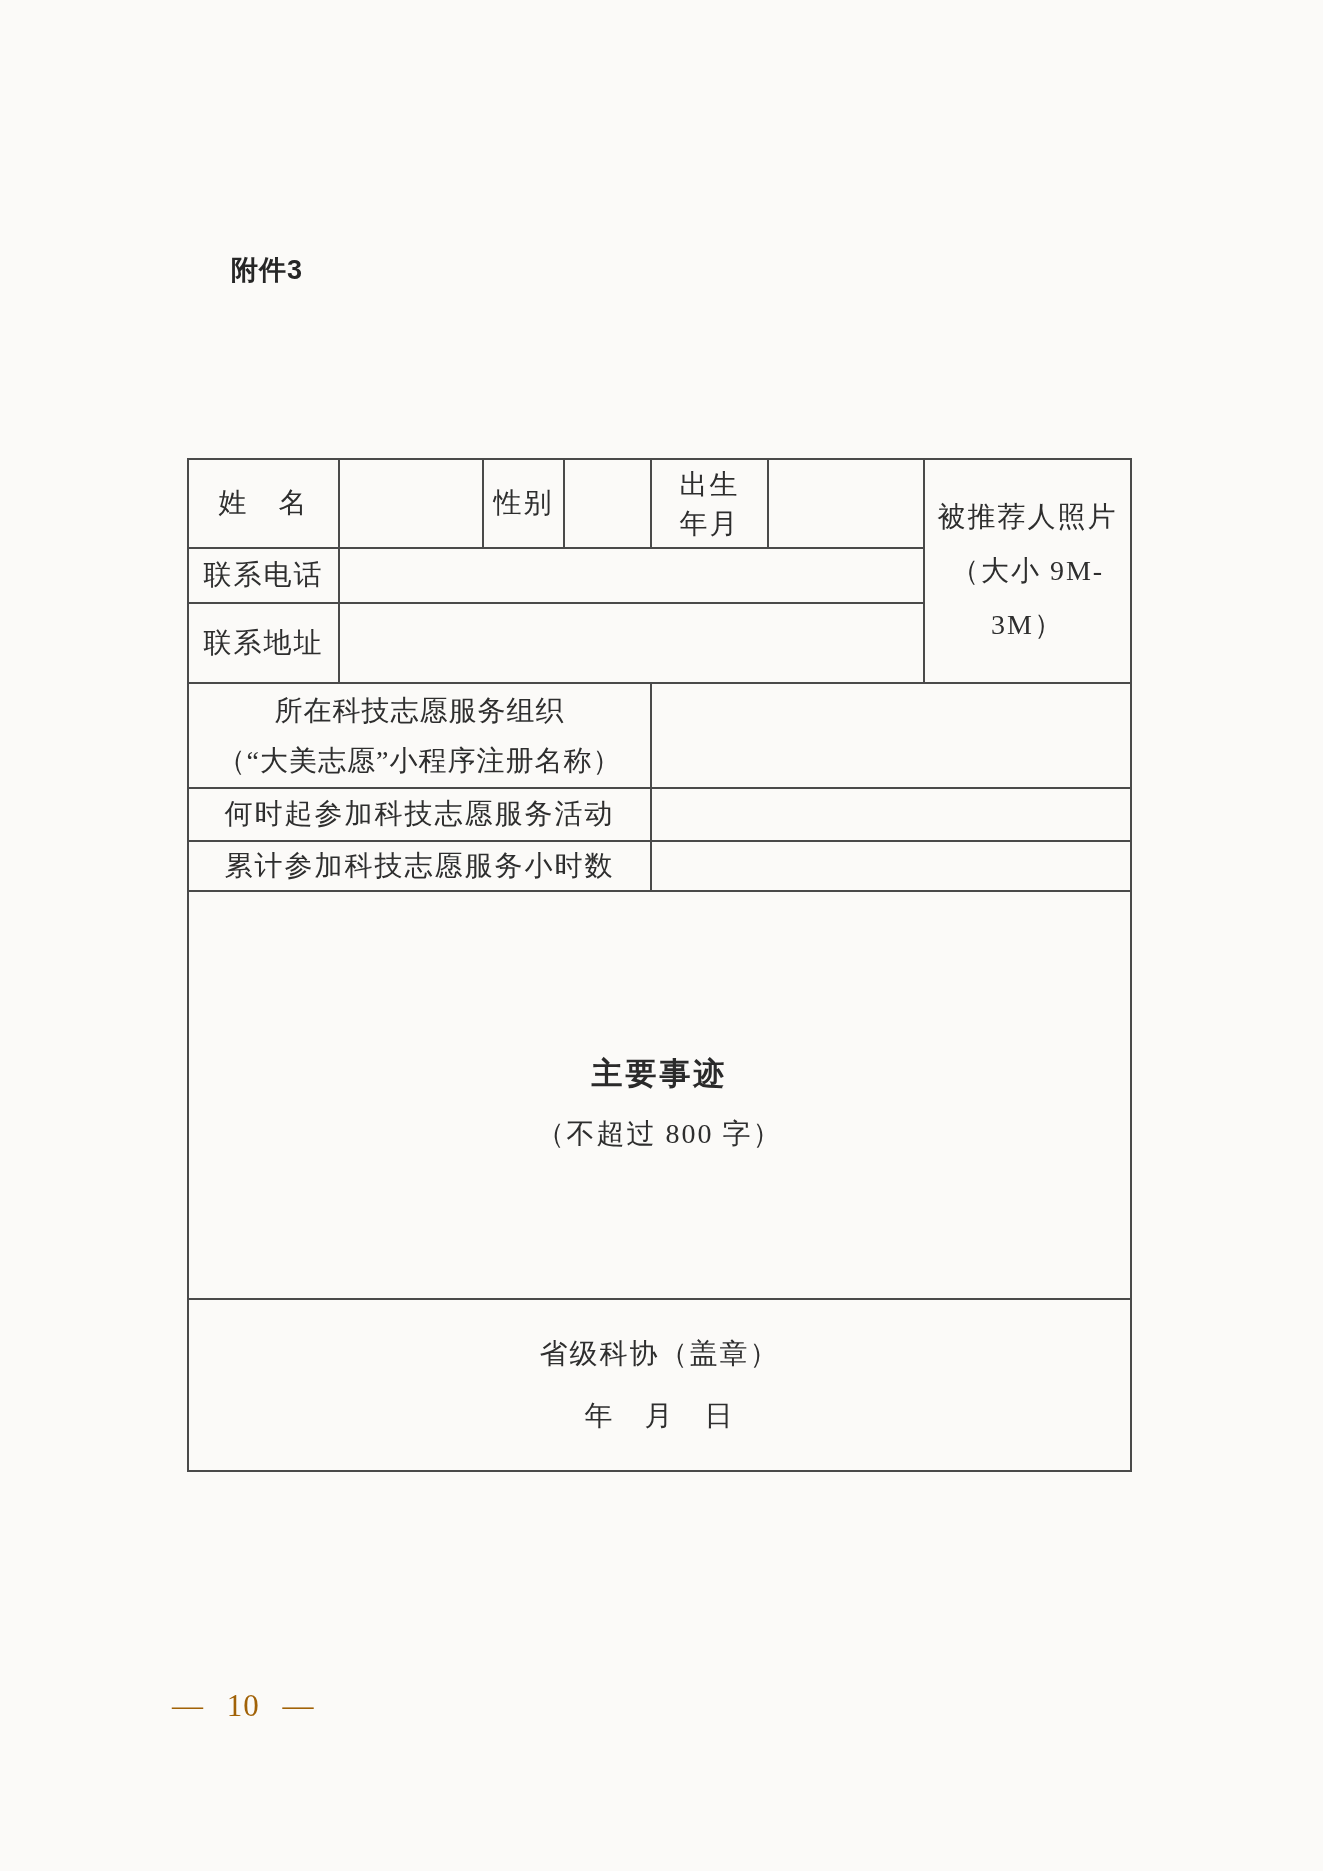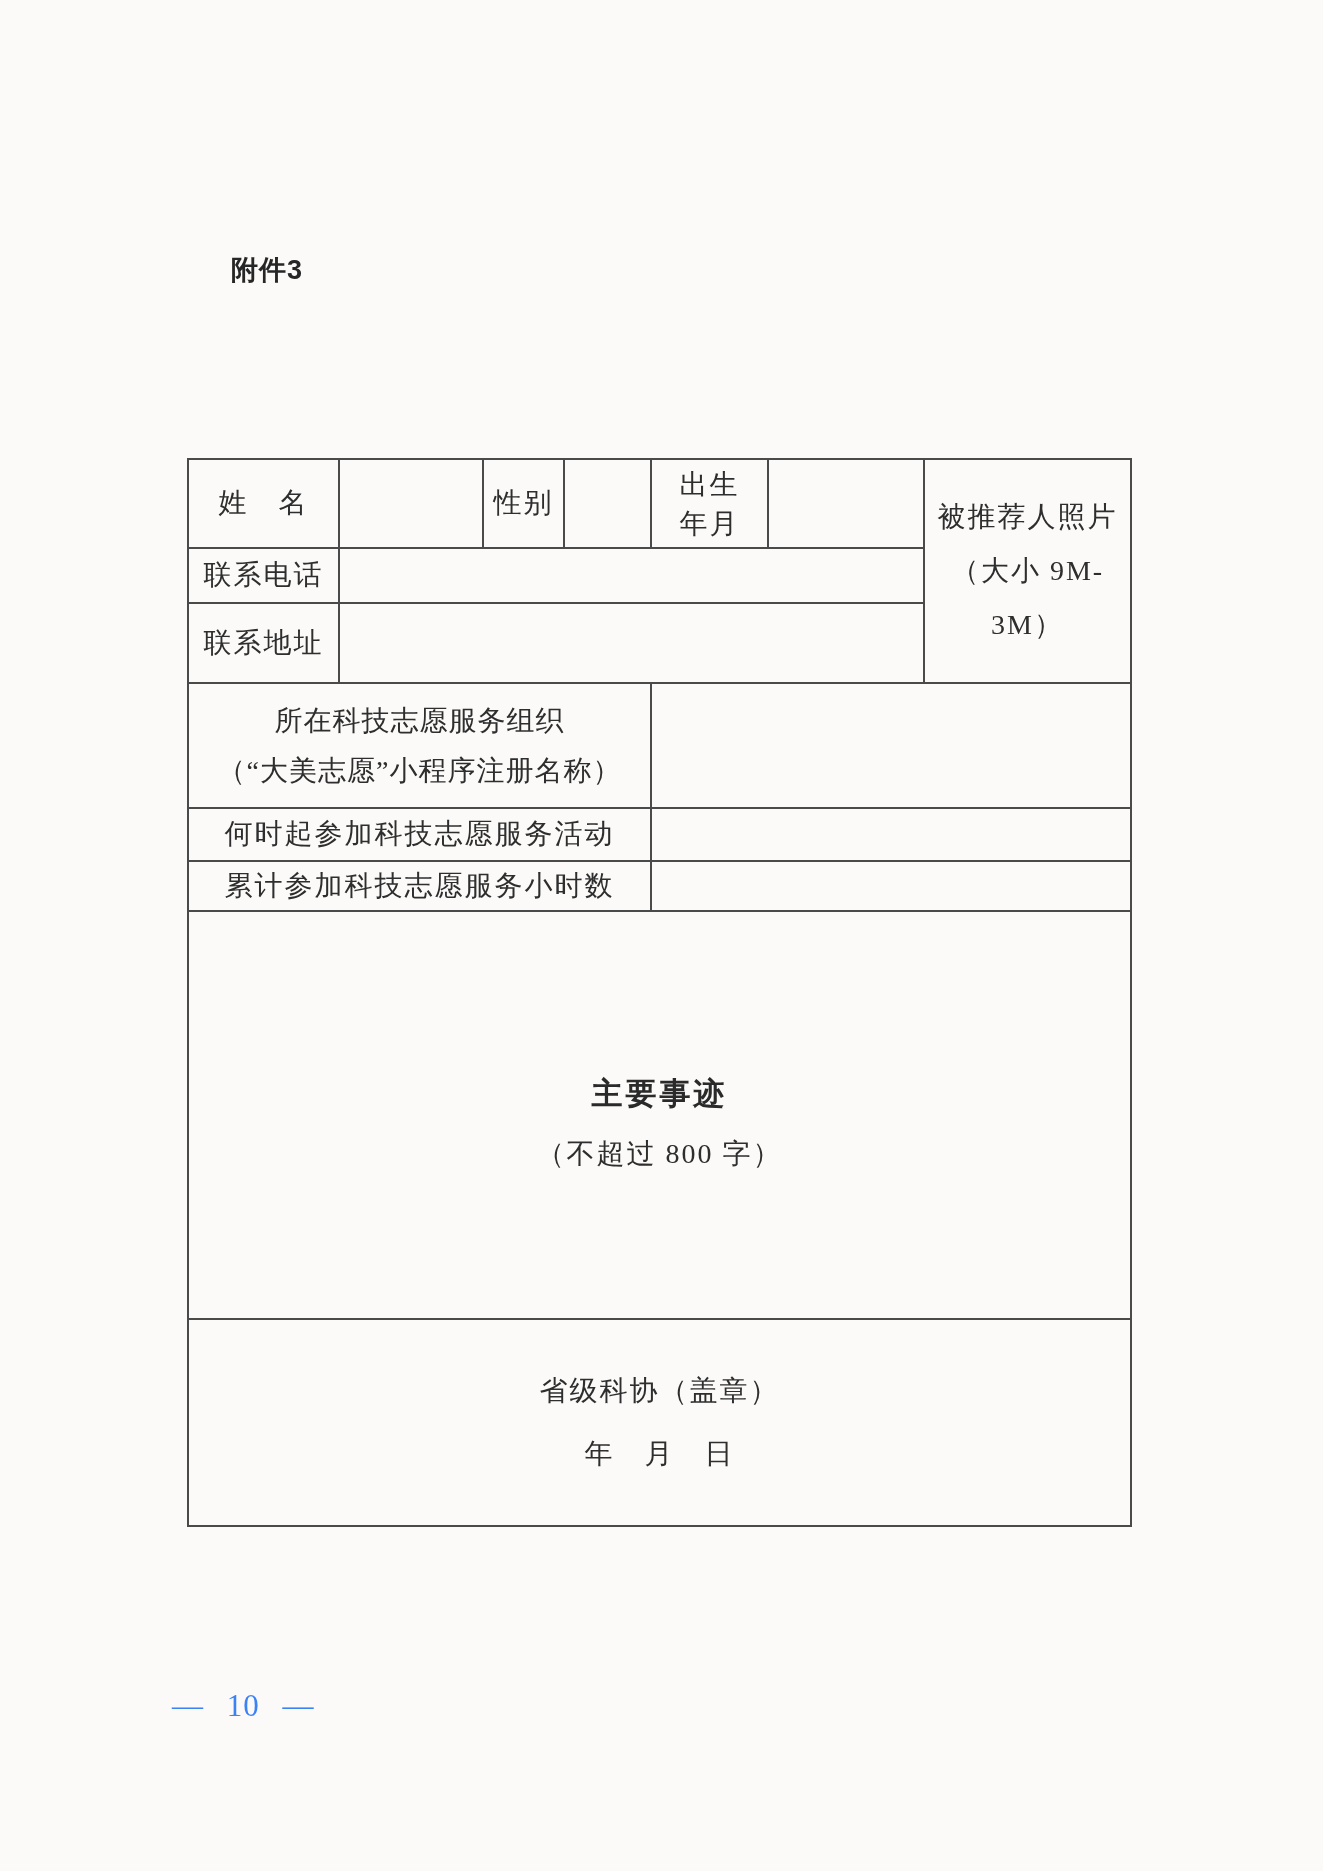--- a/index.html
+++ b/index.html
@@ -47,21 +47,21 @@
   .deeds-hint{margin-top:22px;font-size:28px;letter-spacing:2px;}
   td.sign-cell{
     vertical-align:bottom;text-align:right;
     padding:0 58px 22px 0;
   }
   .sign-block{display:inline-block;text-align:center;font-size:28px;}
   .sign-line{letter-spacing:2px;}
   .sign-date{margin-top:26px;letter-spacing:2px;}
   .pageno{
     position:absolute;left:172px;top:1688px;
-    font-size:31px;color:#3b82f6;word-spacing:14px;letter-spacing:1px;
+    font-size:31px;color:#a16207;word-spacing:14px;letter-spacing:1px;
   }
 </style>
 </head>
 <body>
 
 <div class="page">
 
   <div class="attachment">附件3</div>
 
 
@@ -96,21 +96,21 @@
     <tr style="height:55px">
       <td>联系电话</td>
       <td colspan="5"></td>
     </tr>
 
     <tr style="height:80px">
       <td>联系地址</td>
       <td colspan="5"></td>
     </tr>
 
-    <tr style="height:125px">
+    <tr style="height:105px">
       <td colspan="4" class="org-label">
         <div>所在科技志愿服务组织</div>
         <div>（“大美志愿”小程序注册名称）</div>
       </td>
       <td colspan="3"></td>
     </tr>
 
     <tr style="height:53px">
       <td colspan="4" class="wide-label">何时起参加科技志愿服务活动</td>
       <td colspan="3"></td>
@@ -122,21 +122,21 @@
     </tr>
 
     <tr style="height:408px">
       <td colspan="7" class="deeds-cell">
         <div class="deeds-title">主要事迹</div>
         <div class="deeds-hint">（不超过 800 字）</div>
         <div></div>
       </td>
     </tr>
 
-    <tr style="height:207px">
+    <tr style="height:172px">
       <td colspan="7" class="sign-cell">
         <span class="sign-block">
           <div class="sign-line">省级科协（盖章）</div>
           <div class="sign-date">年　月　日</div>
         </span>
       </td>
     </tr>
   </tbody>
     </table>
 

